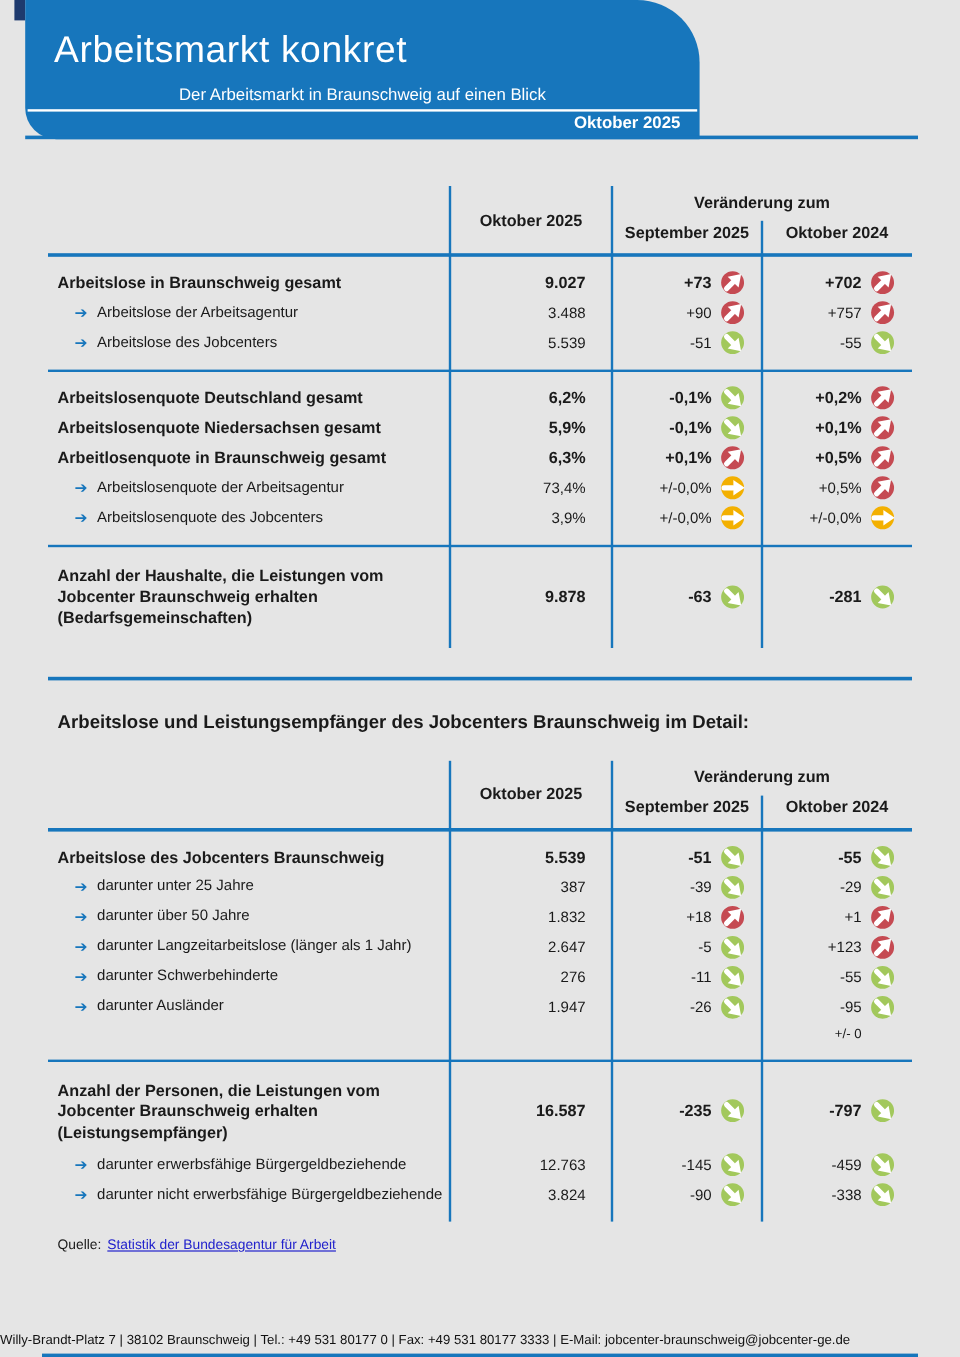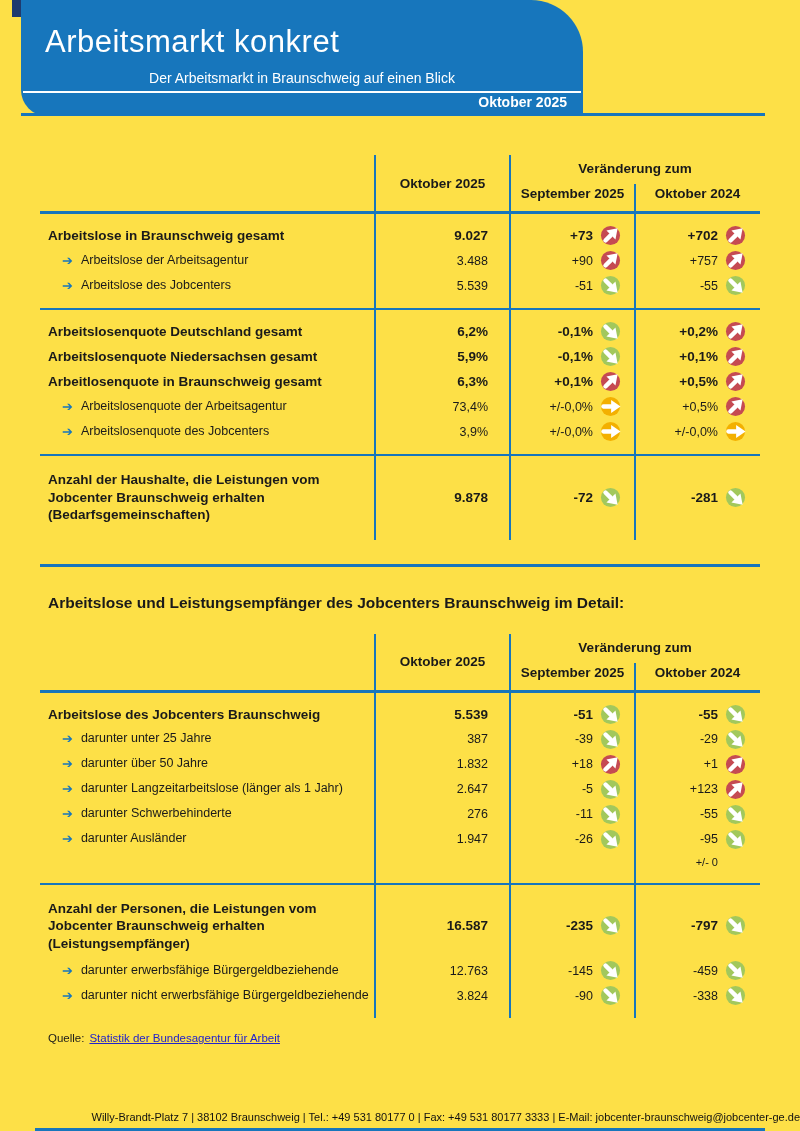--- a/index.html
+++ b/index.html
@@ -1,21 +1,21 @@
 <!DOCTYPE html>
 <html lang="de" style="--blue: #1776BC; --navy: #1E3A6E; --red: #C54A52; --green: #A2C85C; --amber: #F3B000; --link: #2222CC;"><head>
 <meta charset="utf-8">
 <style>
   :root{
     --blue:#1776BC; --navy:#1E3A6E; --red:#C54A52; --green:#A2C85C; --amber:#F3B000;
     --link:#2222CC; --ink:#1a1a1a;
   }
   *{box-sizing:border-box; margin:0; padding:0;}
   body{background:#fff;}
-  .page{position:relative; width:800px; height:1131px; background:#fde047; overflow:hidden;
+  .page{position:relative; width:800px; height:1131px; background:#e5e5e5; overflow:hidden;
         font-family:"Liberation Sans", sans-serif; color:var(--ink);}
 
   
   .hdr{position:relative; height:118px;}
   .navy-chip{position:absolute; left:12px; top:0; width:9px; height:17px; background:var(--navy);}
   .blue-box{position:absolute; left:21px; top:0; width:562px; height:116px; background:var(--blue);
             border-radius:0 52px 0 0; border-bottom-left-radius:26px;}
   .hdr-rule{position:absolute; top:113px; left:21px; width:744px; height:3px; background:var(--blue);}
   .hdr-title{position:absolute; left:24px; top:24px; color:#fff; font-size:31px; letter-spacing:.5px; font-weight:400;}
   .hdr-sub{position:absolute; left:0; right:0; top:70px; text-align:center; color:#fff; font-size:14px;}
@@ -60,21 +60,21 @@
   .t-up svg{transform:rotate(-45deg);}
   .t-down svg{transform:rotate(45deg);}
   .ticon.ph{visibility:hidden;}
 
   .mid-sep{margin:24px 0 0 40px; width:720px; height:3px; background:var(--blue);}
   .detail-h{margin:27px 0 0 48px; font-size:15.5px; font-weight:bold;}
 
   .source{margin:14px 0 0 48px; font-size:11.5px;}
   .source a{color:var(--link); text-decoration:underline; margin-left:5px;}
 
-  .footer-text{position:absolute; bottom:8px; left:0; right:0; text-align:right; font-size:11px; color:#111;}
+  .footer-text{position:absolute; bottom:8px; left:0; right:0; text-align:left; font-size:11px; color:#111;}
   .footer-rule{position:absolute; bottom:0; left:35px; right:35px; height:3px; background:var(--blue);}
 </style>
 </head>
 <body>
 
 <div class="page">
 
   <div class="hdr">
     <div class="navy-chip"></div>
     <div class="blue-box">
@@ -353,21 +353,21 @@
           </div>
         </div>
         <div class="hline"></div>
         <div class="sect">
           <div class="row main tall">
             <div class="cell lab">
               <span class="labtxt">Anzahl der Haushalte, die Leistungen vom Jobcenter Braunschweig erhalten (Bedarfsgemeinschaften)</span>
             </div>
             <div class="cell val">9.878</div>
             <div class="cell chg">
-              <span class="num">-72</span>
+              <span class="num">-63</span>
               <span class="ticon t-down">
                 <svg viewBox="0 0 20 20">
                   <circle cx="10" cy="10" r="9.1" fill="#A2C85C"></circle>
                   <g fill="#fff">
                     <rect x="1.2" y="7.9" width="11" height="4.2" rx="2"></rect>
                     <polygon points="10.6,3.9 19.6,10 10.6,16.1"></polygon>
                   </g>
                 </svg>
               </span>
             </div>

